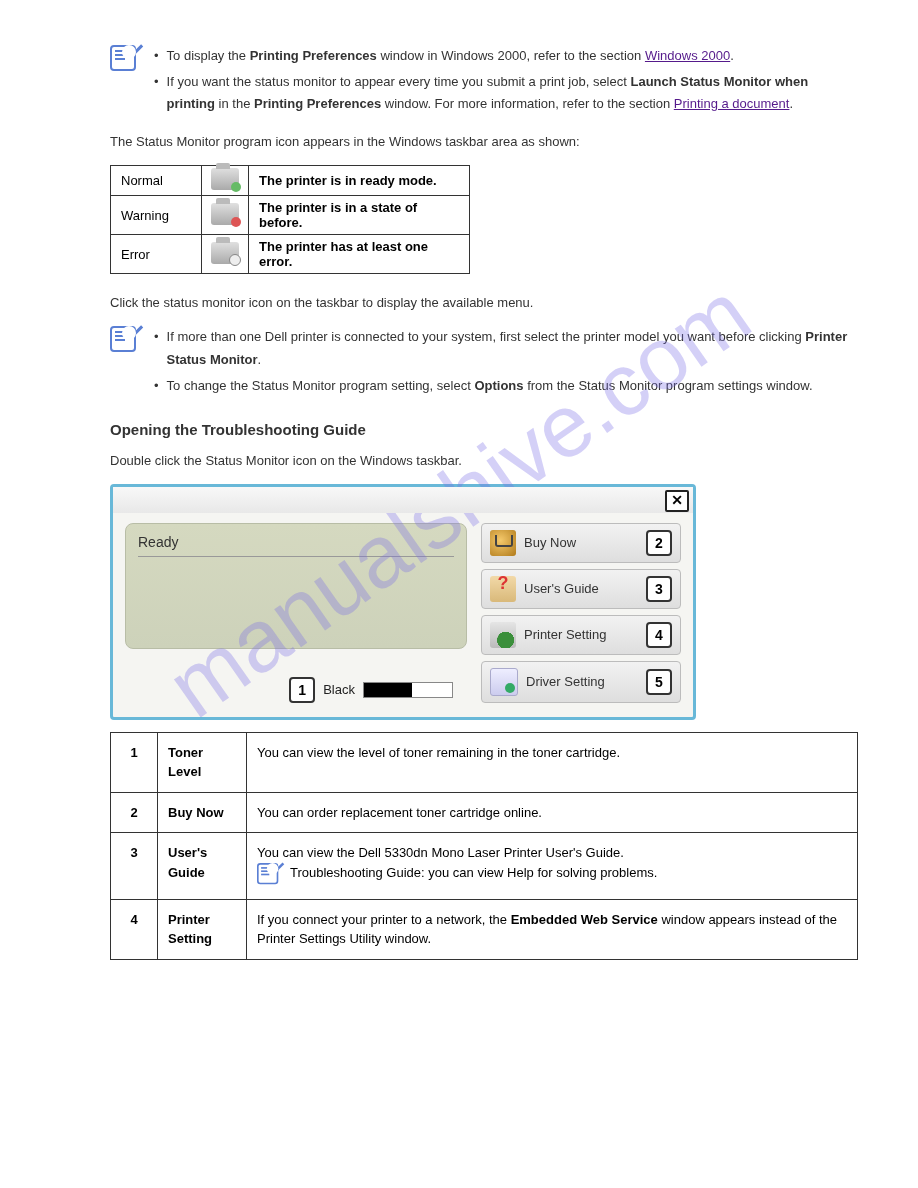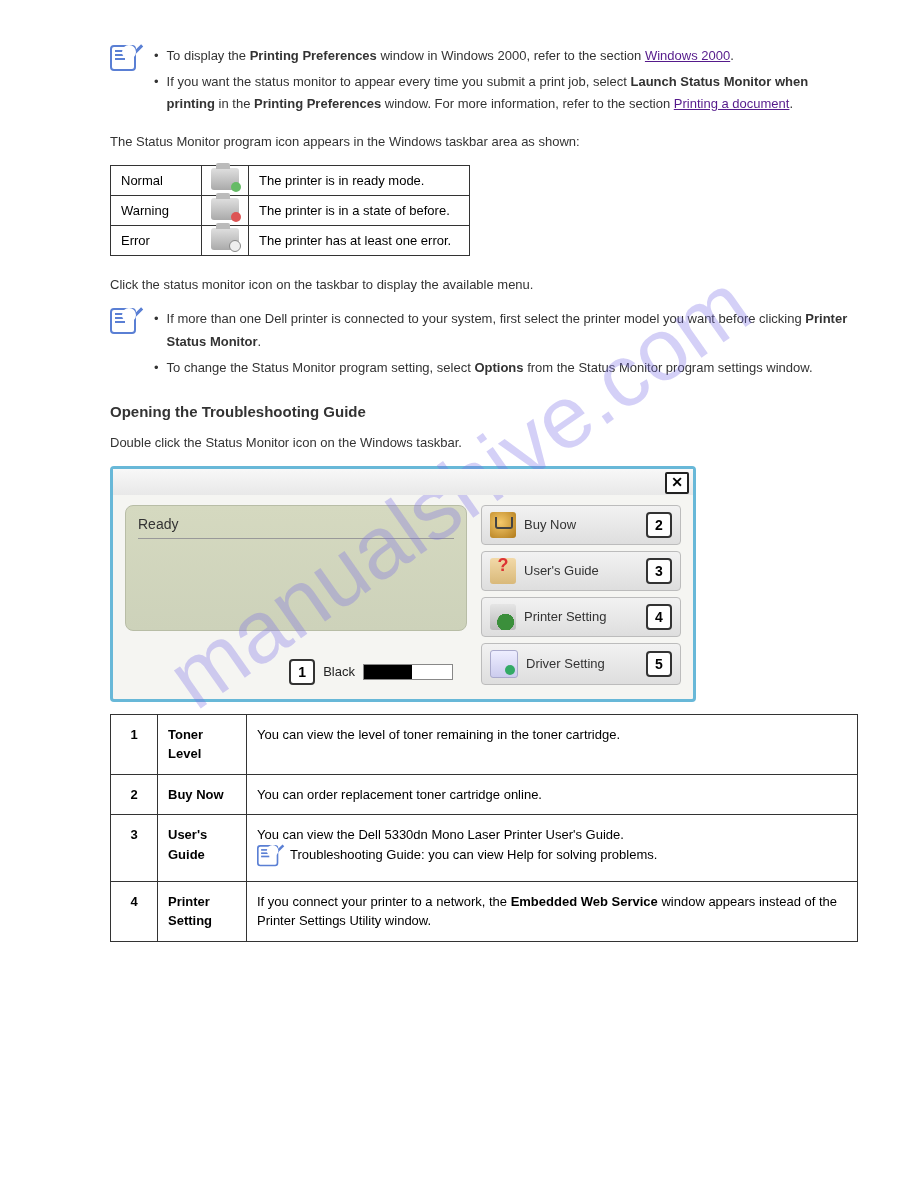--- a/index.html
+++ b/index.html
@@ -89,21 +89,21 @@
     padding-left: 13px;
   }
   .icon-table td {
     border: 1px solid #333;
     padding: 4px 10px;
     font-size: 13px;
     vertical-align: middle;
   }
   .icon-table .label-cell { width: 70px; }
   .icon-table .icon-cell { width: 38px; text-align: center; padding: 2px 4px; }
-  .icon-table .desc-cell { width: 200px; }
+  .icon-table .desc-cell { width: 200px; font-weight: bold; }
   .printer-icon {
     width: 28px;
     height: 22px;
     background: linear-gradient(#e0e0e0,#aaa);
     border-radius: 3px;
     display: inline-block;
     position: relative;
   }
   .printer-icon::before {
     content:'';

